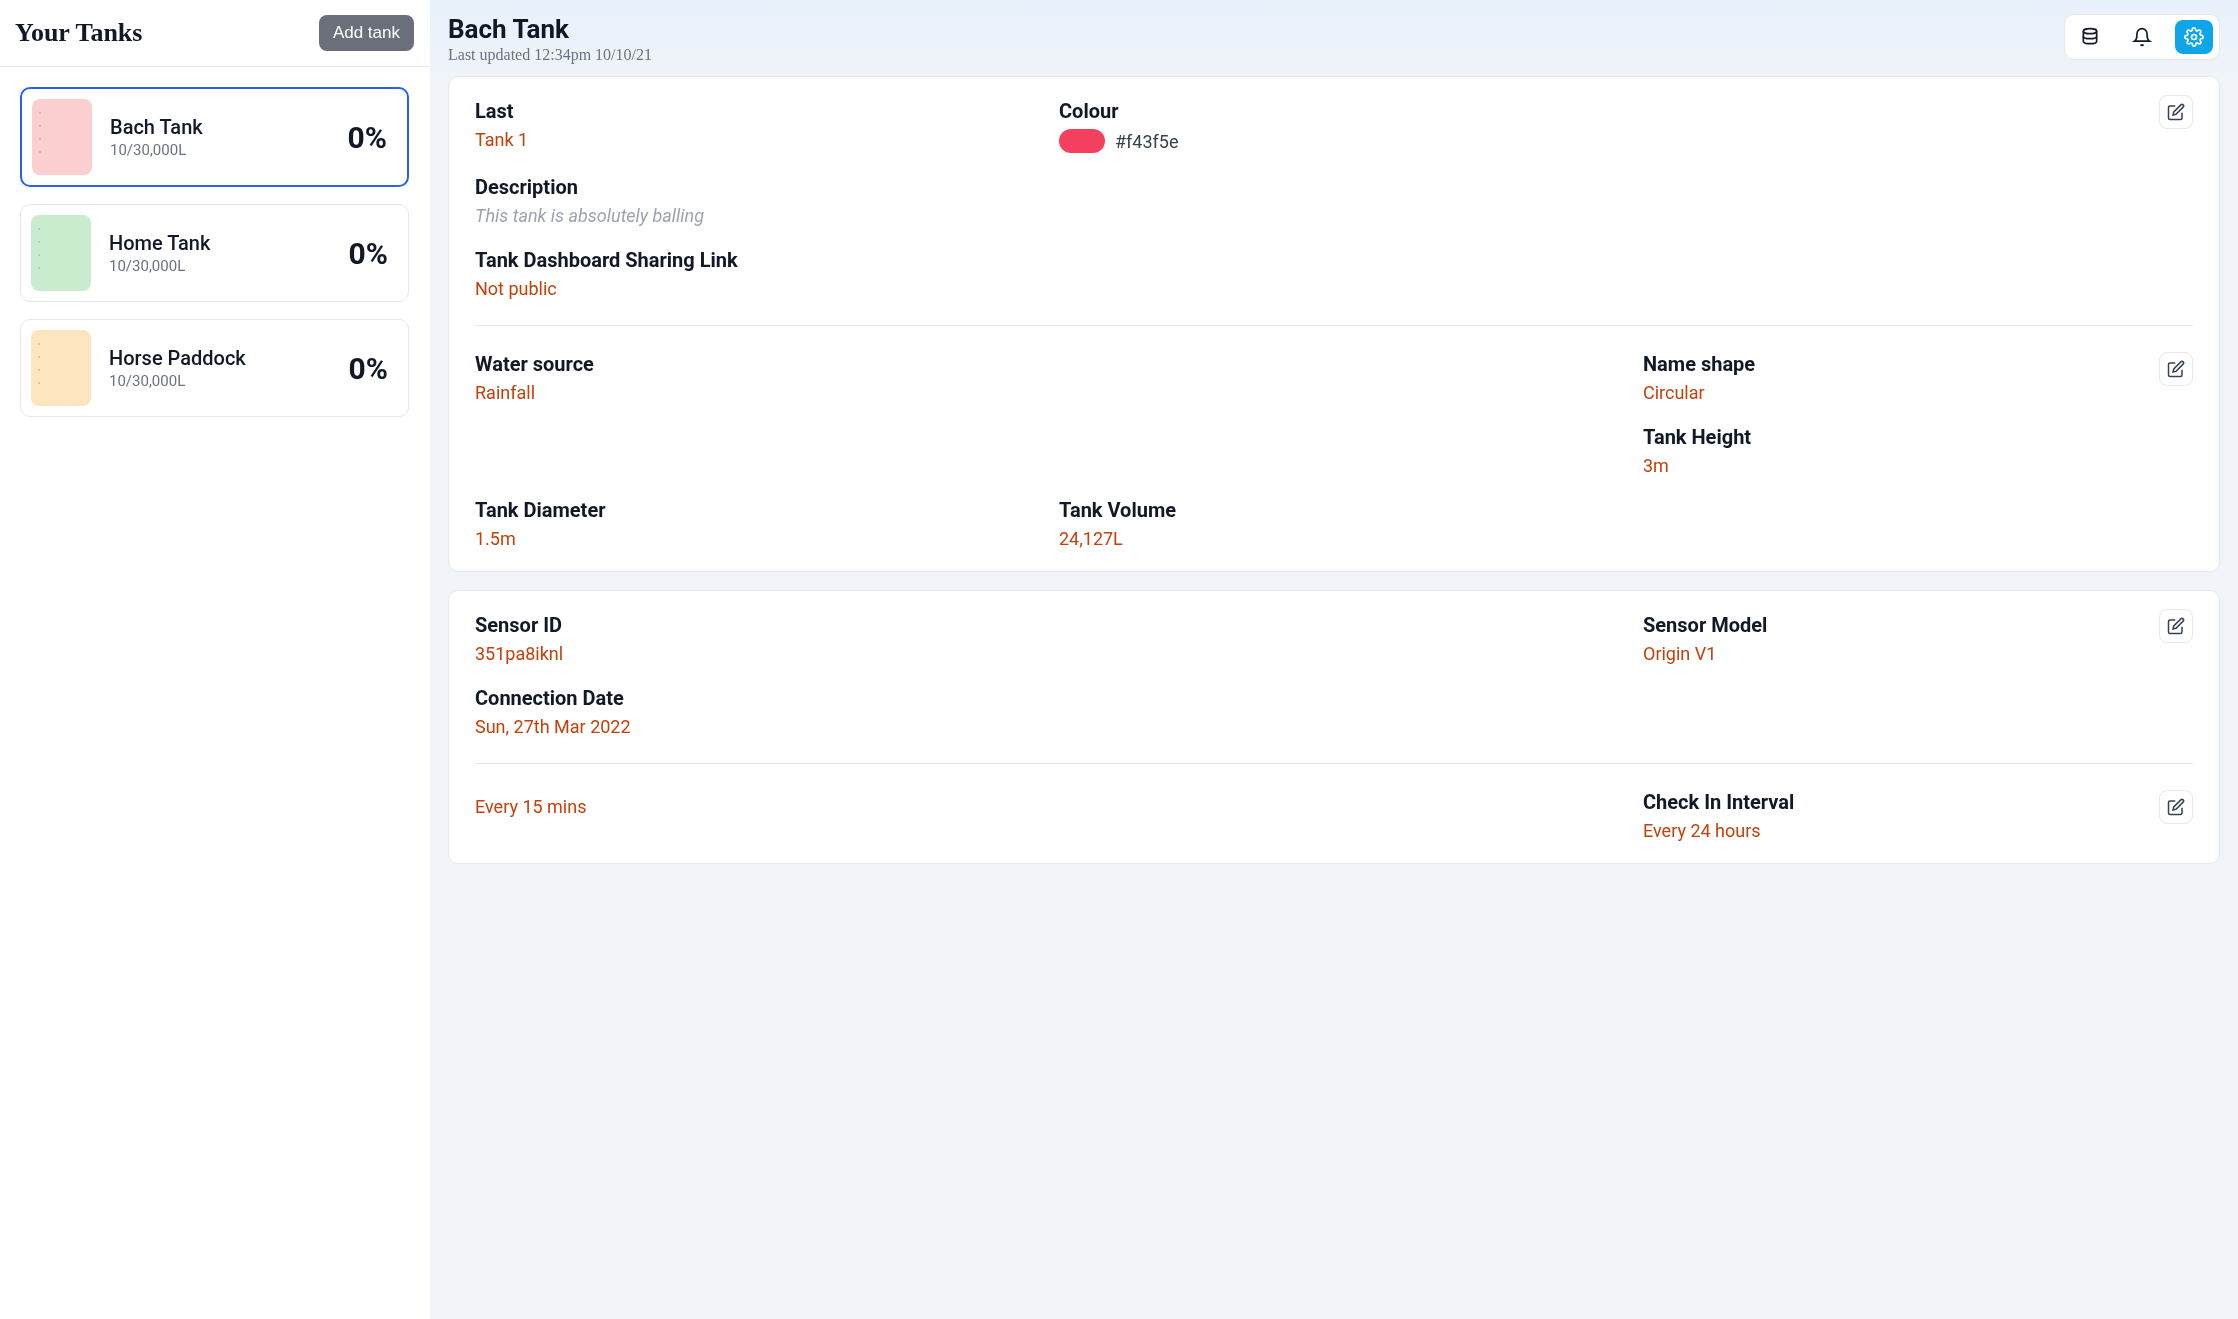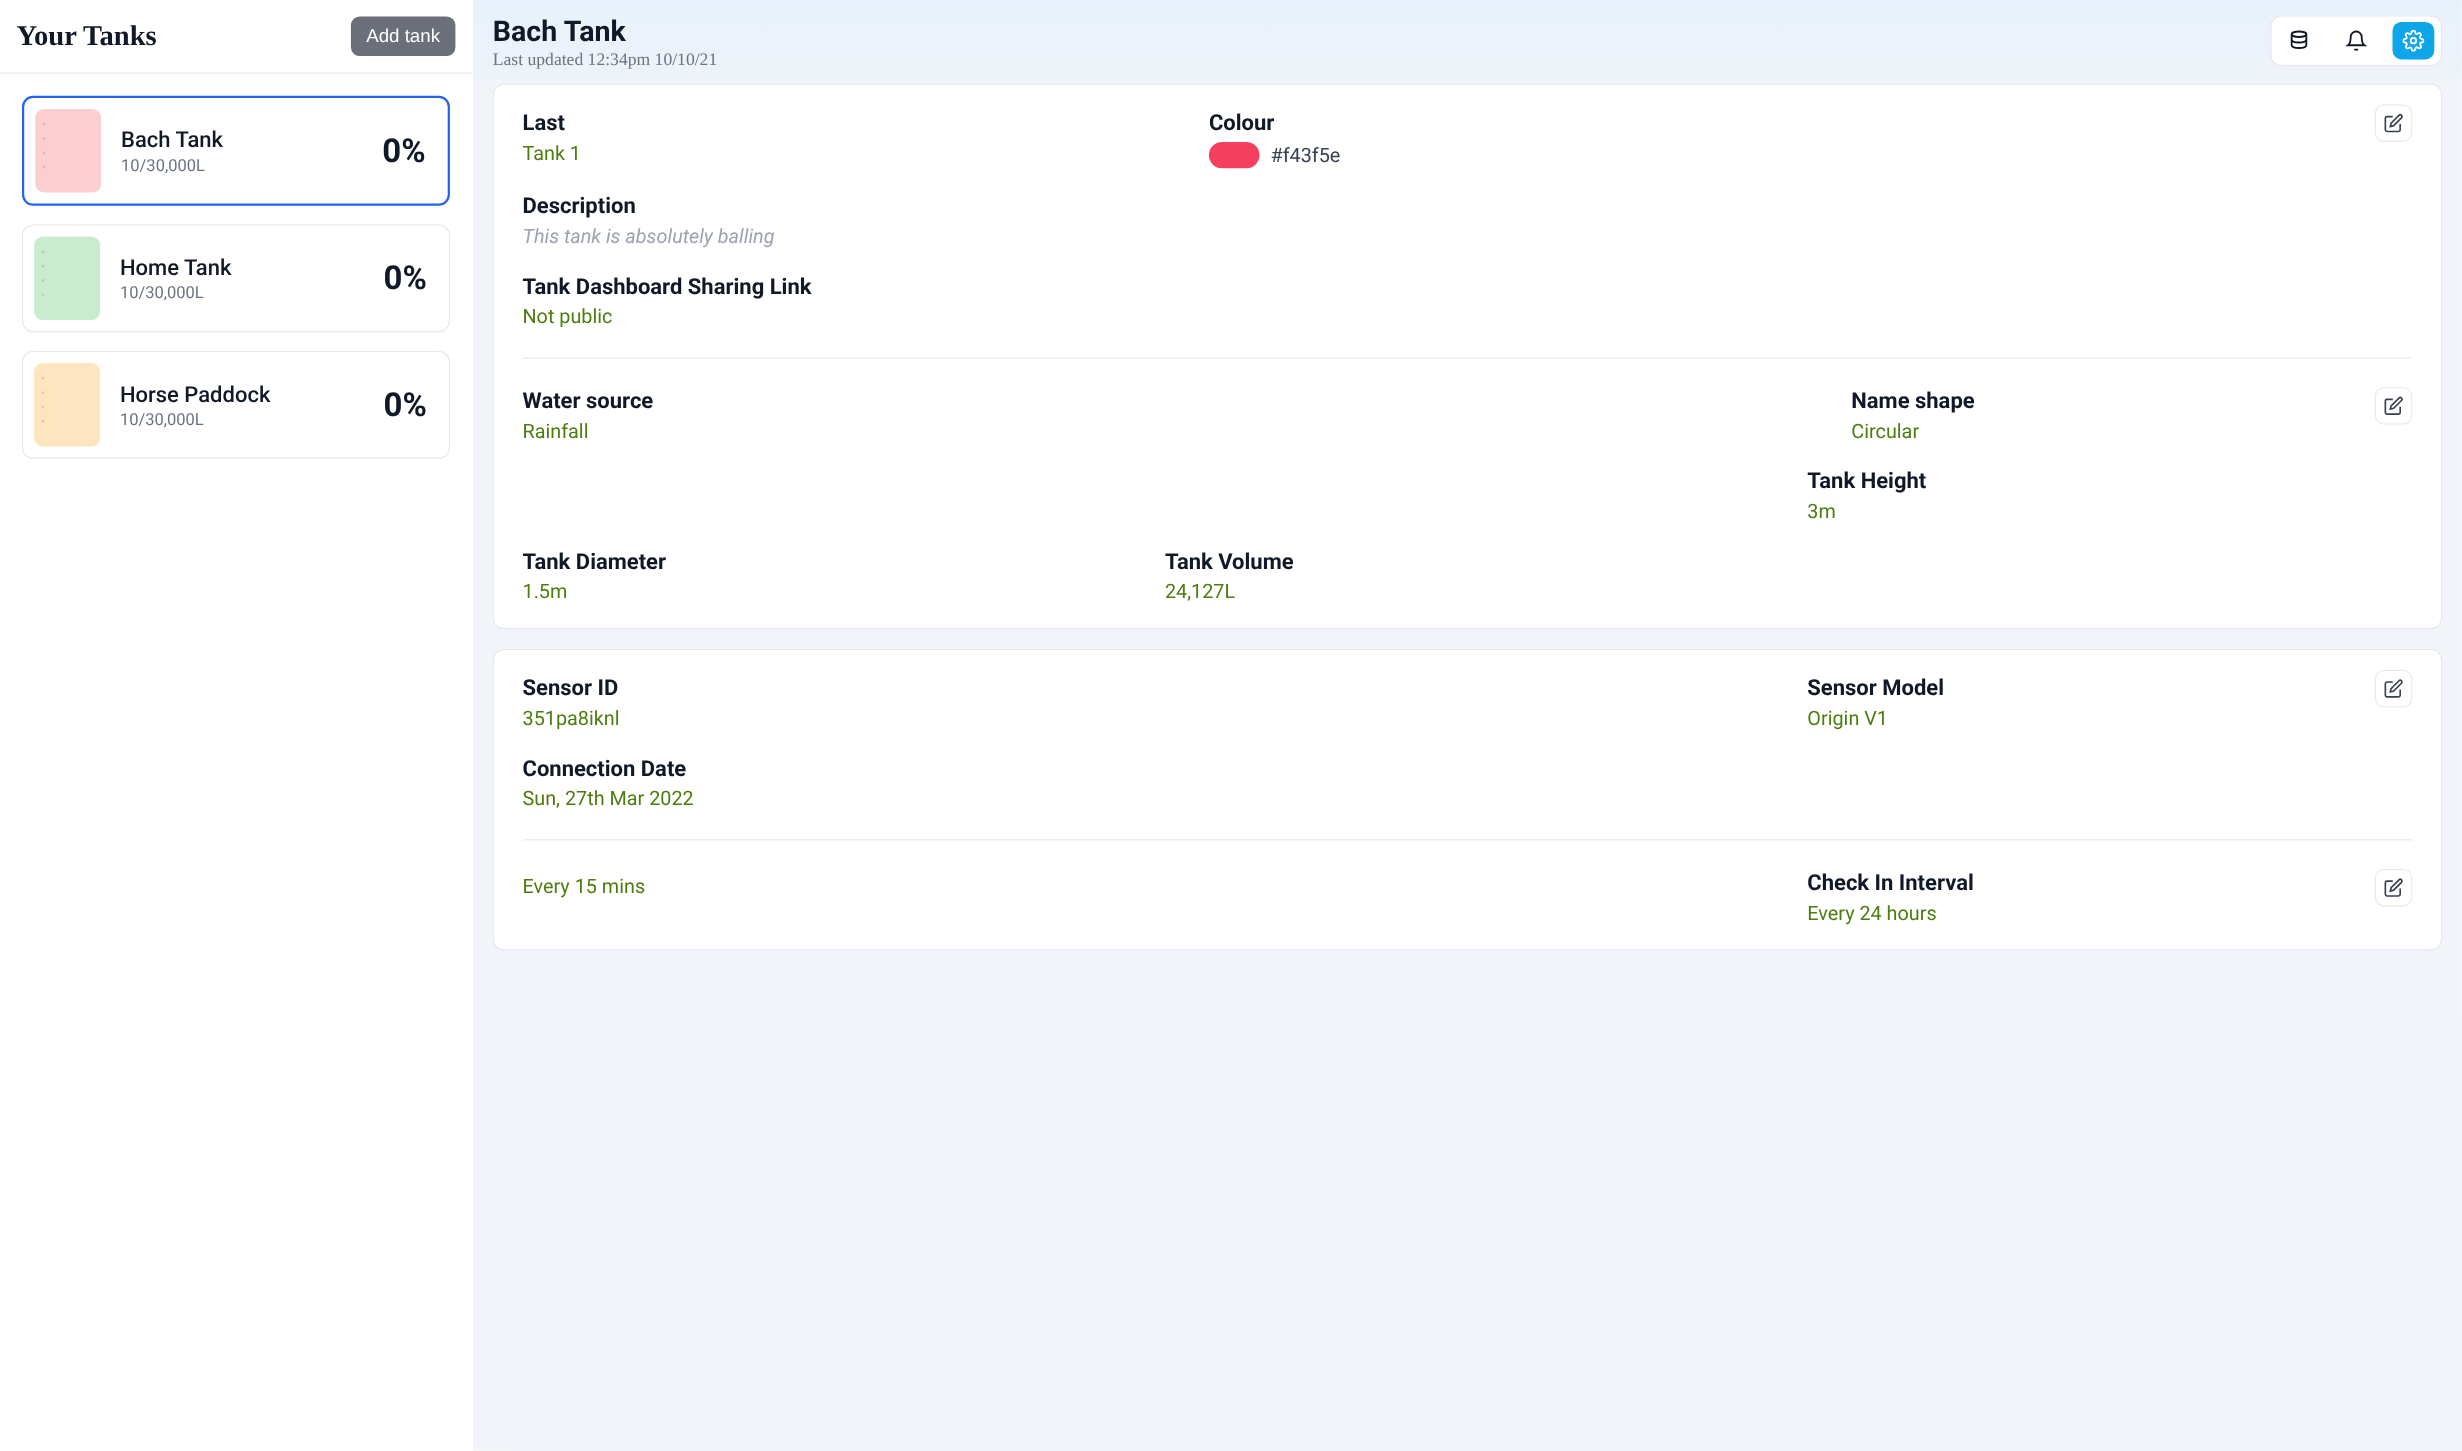--- a/index.html
+++ b/index.html
@@ -176,29 +176,29 @@
     margin-top: 26px;
     padding-top: 26px;
   }
   .field .label {
     font-size: 20px;
     font-weight: 700;
     color: #111827;
   }
   .field .value {
     font-size: 18px;
-    color: #4d7c0f;
+    color: #c2410c;
     margin-top: 6px;
   }
   .field .value.italic {
     font-style: italic;
     color: #9ca3af;
   }
   .span-all { grid-column: 1 / -1; }
-  .span2 { grid-column: span 2; margin-left: 40px; }
+  .span2 { grid-column: span 2; }
 
   .edit-btn {
     position: absolute;
     right: 0;
     top: 0;
     border: 1px solid #e5e7eb;
     background: #ffffff;
     width: 34px;
     height: 34px;
     border-radius: 8px;

